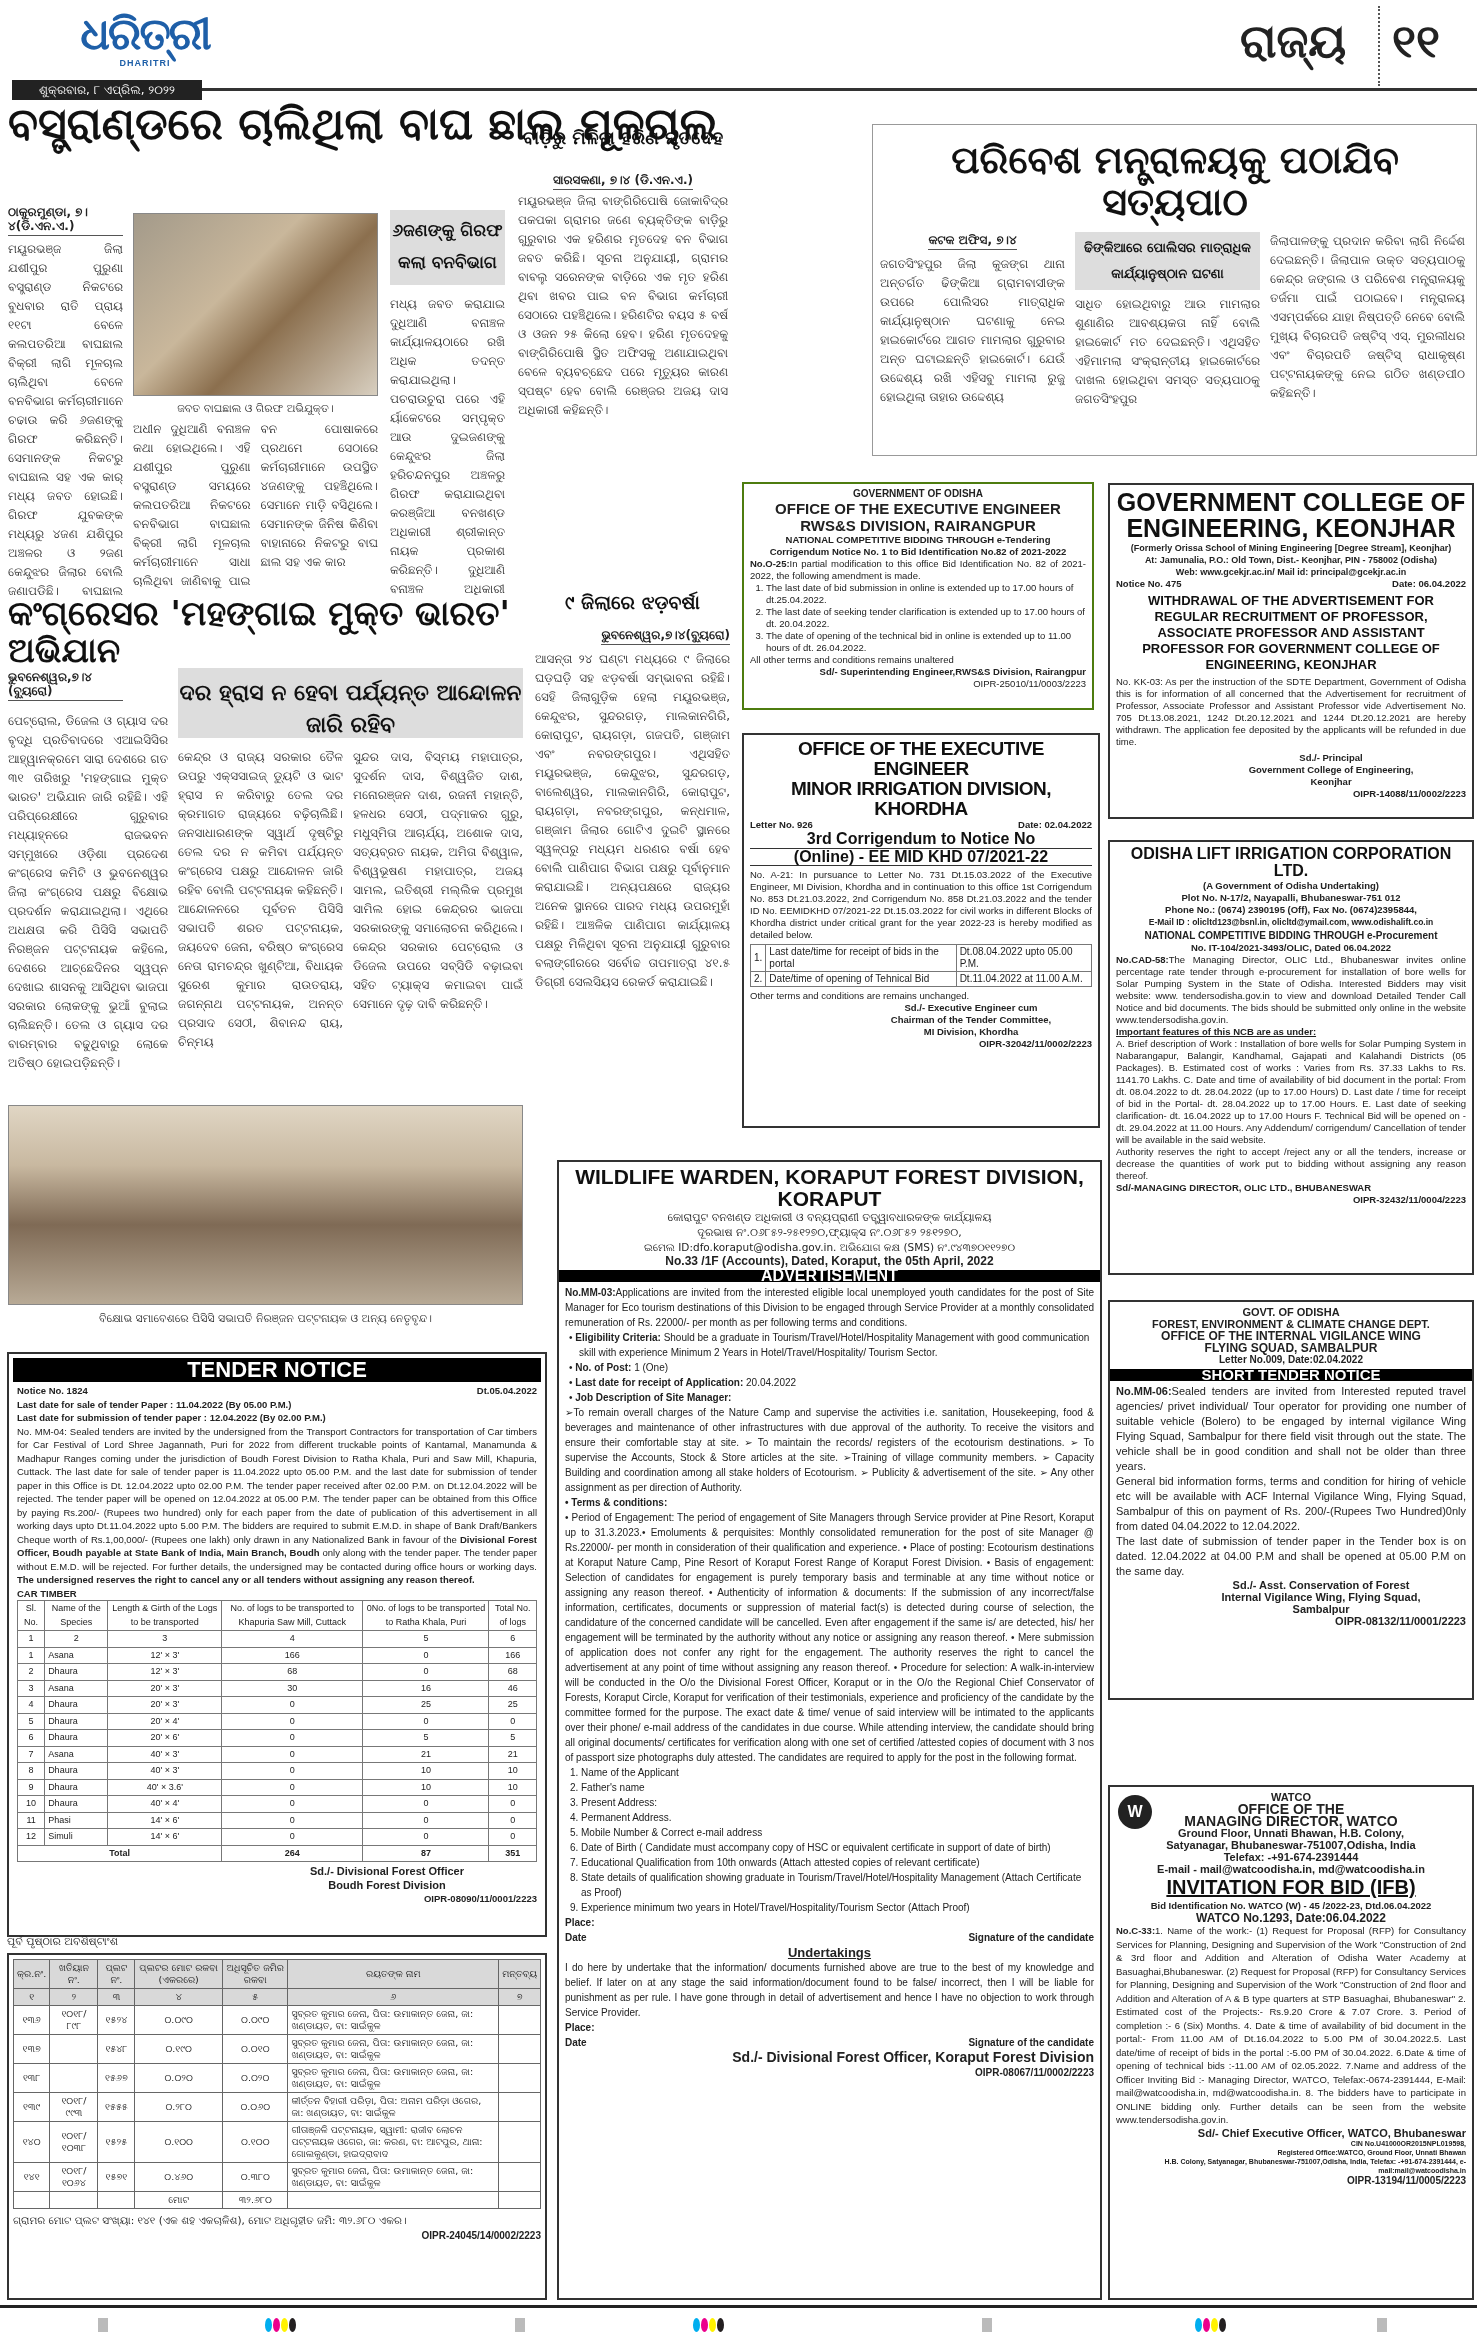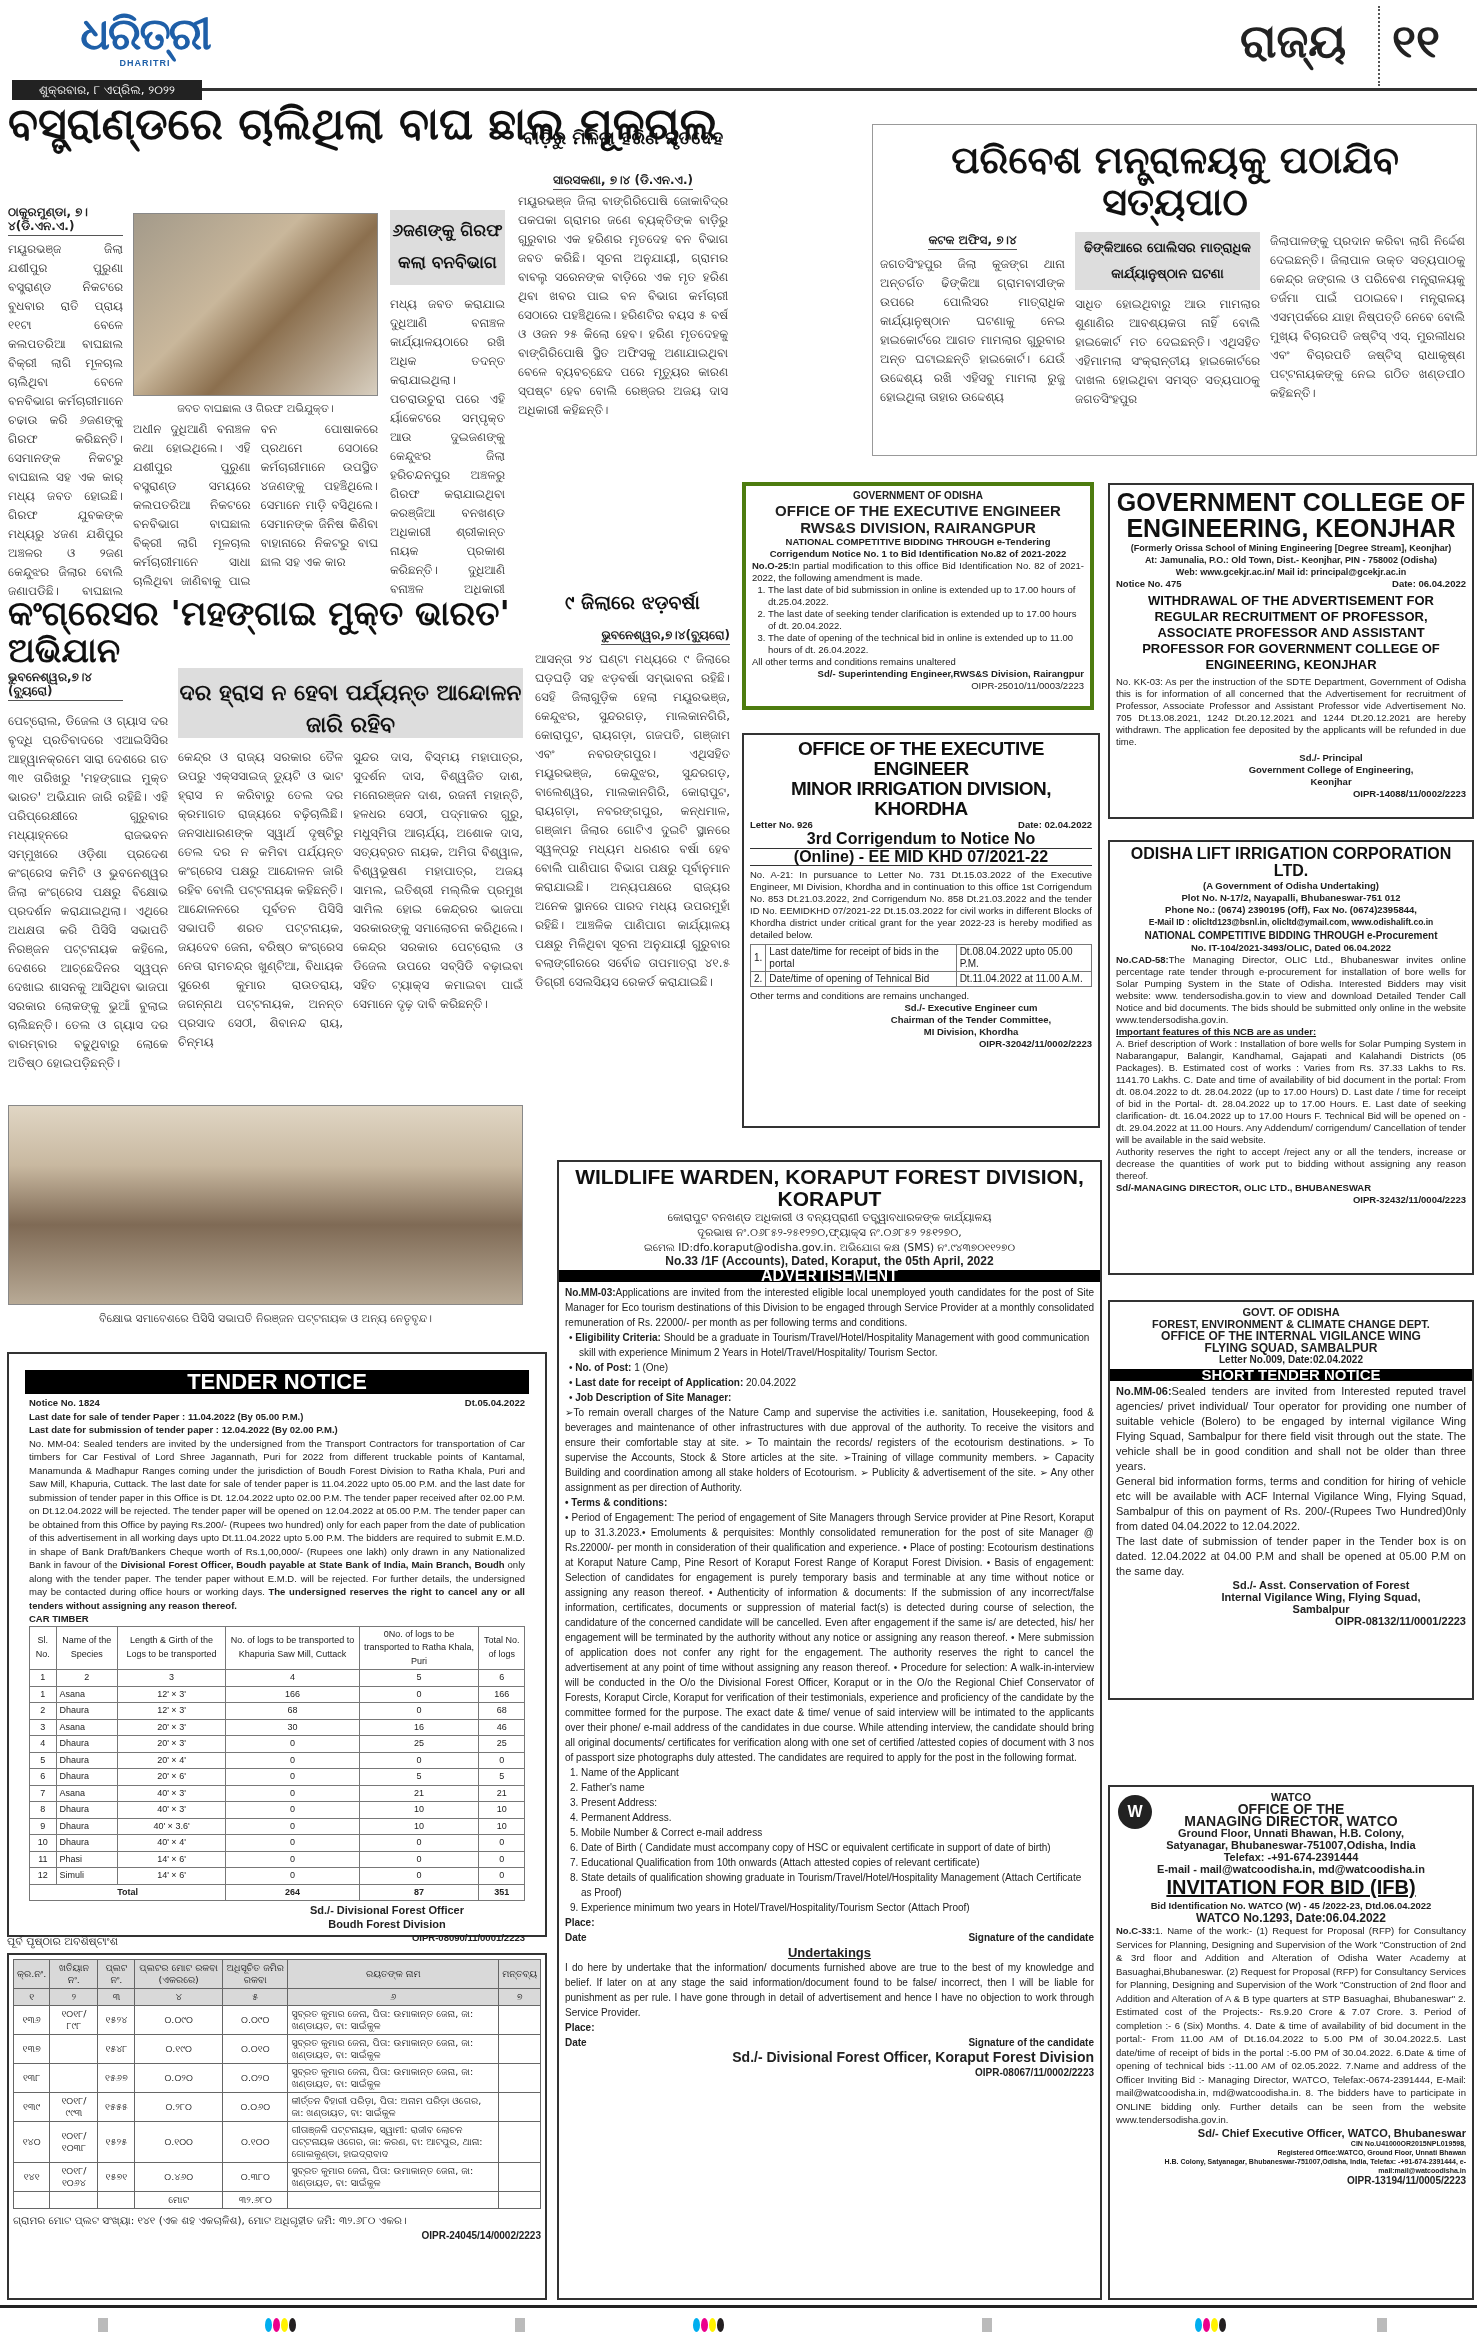--- a/index.html
+++ b/index.html
@@ -13,21 +13,21 @@
 .section-name{left:1240px;top:14px;font-family:"DejaVu Sans",sans-serif;font-size:46px;font-weight:bold;color:#222}
 .section-sep{left:1378px;top:6px;height:80px;border-left:2px dotted #555}
 .page-no{left:1392px;top:14px;font-family:"DejaVu Sans",sans-serif;font-size:46px;font-weight:bold;color:#222}
 .headline{font-family:"DejaVu Sans",sans-serif;font-weight:bold;color:#111;line-height:1.1}
 .odia{font-family:"DejaVu Sans",sans-serif;font-size:12px;line-height:19px;color:#333;text-align:justify}
 .dateline{font-family:"DejaVu Sans",sans-serif;font-size:12px;font-weight:bold;border-bottom:1px solid #555;display:inline-block;padding-bottom:2px}
 .photo{background:linear-gradient(135deg,#a39a8a,#c9b79b 40%,#8b6f4e 60%,#d8cfc0);border:1px solid #888}
 .caption{font-family:"DejaVu Sans",sans-serif;font-size:11px;text-align:center;color:#333}
 .graybox{background:#ddd;text-align:center;font-family:"DejaVu Sans",sans-serif;font-weight:bold;color:#111}
 .ad{border:2px solid #333;background:#fff;padding:4px 6px;font-size:9.5px;line-height:12px;color:#222}
-.ad.thin{border:4px solid #4d7c0f}
+.ad.thin{border:2px solid #4d7c0f}
 .ad .c{text-align:center}
 .ad .b{font-weight:bold}
 .ad .j{text-align:justify}
 .ad .r{text-align:right}
 .big{font-weight:bold;text-align:center;line-height:1.05;color:#111}
 .blackbar{background:#000000;color:#fff;text-align:center;font-weight:bold}
 table.t{border-collapse:collapse;width:100%;font-size:9px}
 table.t td,table.t th{border:1px solid #777;padding:1px 3px;text-align:center;font-weight:normal}
 table.t td.l{text-align:left}
 table.odt{border-collapse:collapse;width:100%;font-family:"DejaVu Sans",sans-serif;font-size:9.5px}
@@ -256,21 +256,21 @@
   <div class="c b">Bid Identification No. WATCO (W) - 45 /2022-23, Dtd.06.04.2022</div>
   <div class="c b" style="font-size:12px">WATCO No.1293, Date:06.04.2022</div>
   <div class="j" style="font-size:9.5px;line-height:13.5px"><span class="b">No.C-33:</span><span>1. Name of the work:- (1) Request for Proposal (RFP) for Consultancy Services for Planning, Designing and Supervision of the Work "Construction of 2nd &amp; 3rd floor and Addition and Alteration of Odisha Water Academy at Basuaghai,Bhubaneswar. (2) Request for Proposal (RFP) for Consultancy Services for Planning, Designing and Supervision of the Work "Construction of 2nd floor and Addition and Alteration of A &amp; B type quarters at STP Basuaghai, Bhubaneswar" 2. Estimated cost of the Projects:- Rs.9.20 Crore &amp; 7.07 Crore. 3. Period of completion :- 6 (Six) Months. 4. Date &amp; time of availability of bid document in the portal:- From 11.00 AM of Dt.16.04.2022 to 5.00 PM of 30.04.2022.5. Last date/time of receipt of bids in the portal :-5.00 PM of 30.04.2022. 6.Date &amp; time of opening of technical bids :-11.00 AM of 02.05.2022. 7.Name and address of the Officer Inviting Bid :- Managing Director, WATCO, Telefax:-0674-2391444, E-Mail: mail@watcoodisha.in, md@watcoodisha.in. 8. The bidders have to participate in ONLINE bidding only. Further details can be seen from the website www.tendersodisha.gov.in.</span></div>
   <div class="r b" style="font-size:11px">Sd/- Chief Executive Officer, WATCO, Bhubaneswar</div>
   <div class="r b" style="font-size:7px;line-height:9px">CIN No.U41000OR2015NPL019598,</div>
   <div class="r b" style="font-size:7px;line-height:9px">Registered Office:WATCO, Ground Floor, Unnati Bhawan</div>
   <div class="r b" style="font-size:7px;line-height:9px">H.B. Colony, Satyanagar, Bhubaneswar-751007,Odisha, India, Telefax: -+91-674-2391444, e-mail:mail@watcoodisha.in</div>
   <div class="r b" style="font-size:10px">OIPR-13194/11/0005/2223</div>
 </div>
 
-<div class="abs ad" style="left:7px;top:1352px;width:540px;height:585px;padding:16px">
+<div class="abs ad" style="left:7px;top:1352px;width:540px;height:585px;padding:4px">
   <div class="blackbar" style="font-size:22px;line-height:24px">TENDER NOTICE</div>
   <div style="padding:2px 4px;font-size:9.5px;line-height:13.5px">
     <div style="display:flex;justify-content:space-between" class="b">
       <span>Notice No. 1824</span>
       <span>Dt.05.04.2022</span>
     </div>
     <div class="b">Last date for sale of tender Paper : 11.04.2022 (By 05.00 P.M.)</div>
     <div class="b">Last date for submission of tender paper : 12.04.2022 (By 02.00 P.M.)</div>
     <div class="j">
       <span>No. MM-04: Sealed tenders are invited by the undersigned from the Transport Contractors for transportation of Car timbers for Car Festival of Lord Shree Jagannath, Puri for 2022 from different truckable points of Kantamal, Manamunda &amp; Madhapur Ranges coming under the jurisdiction of Boudh Forest Division to Ratha Khala, Puri and Saw Mill, Khapuria, Cuttack. The last date for sale of tender paper is 11.04.2022 upto 05.00 P.M. and the last date for submission of tender paper in this Office is Dt. 12.04.2022 upto 02.00 P.M. The tender paper received after 02.00 P.M. on Dt.12.04.2022 will be rejected. The tender paper will be opened on 12.04.2022 at 05.00 P.M. The tender paper can be obtained from this Office by paying Rs.200/- (Rupees two hundred) only for each paper from the date of publication of this advertisement in all working days upto Dt.11.04.2022 upto 5.00 P.M. The bidders are required to submit E.M.D. in shape of Bank Draft/Bankers Cheque worth of Rs.1,00,000/- (Rupees one lakh) only drawn in any Nationalized Bank in favour of the</span>

